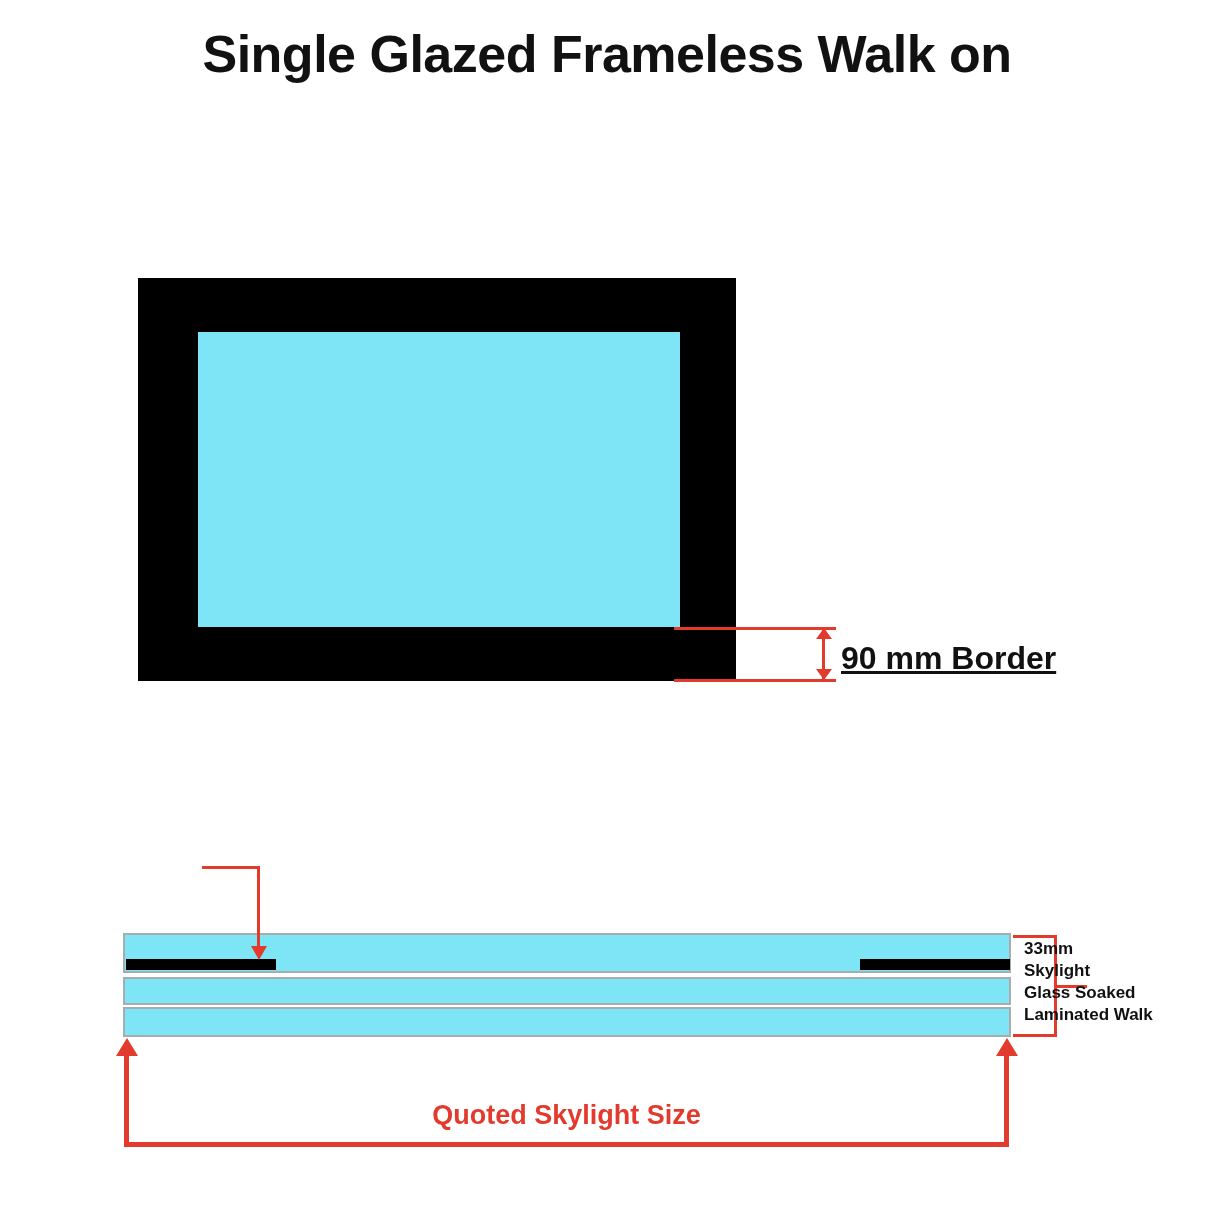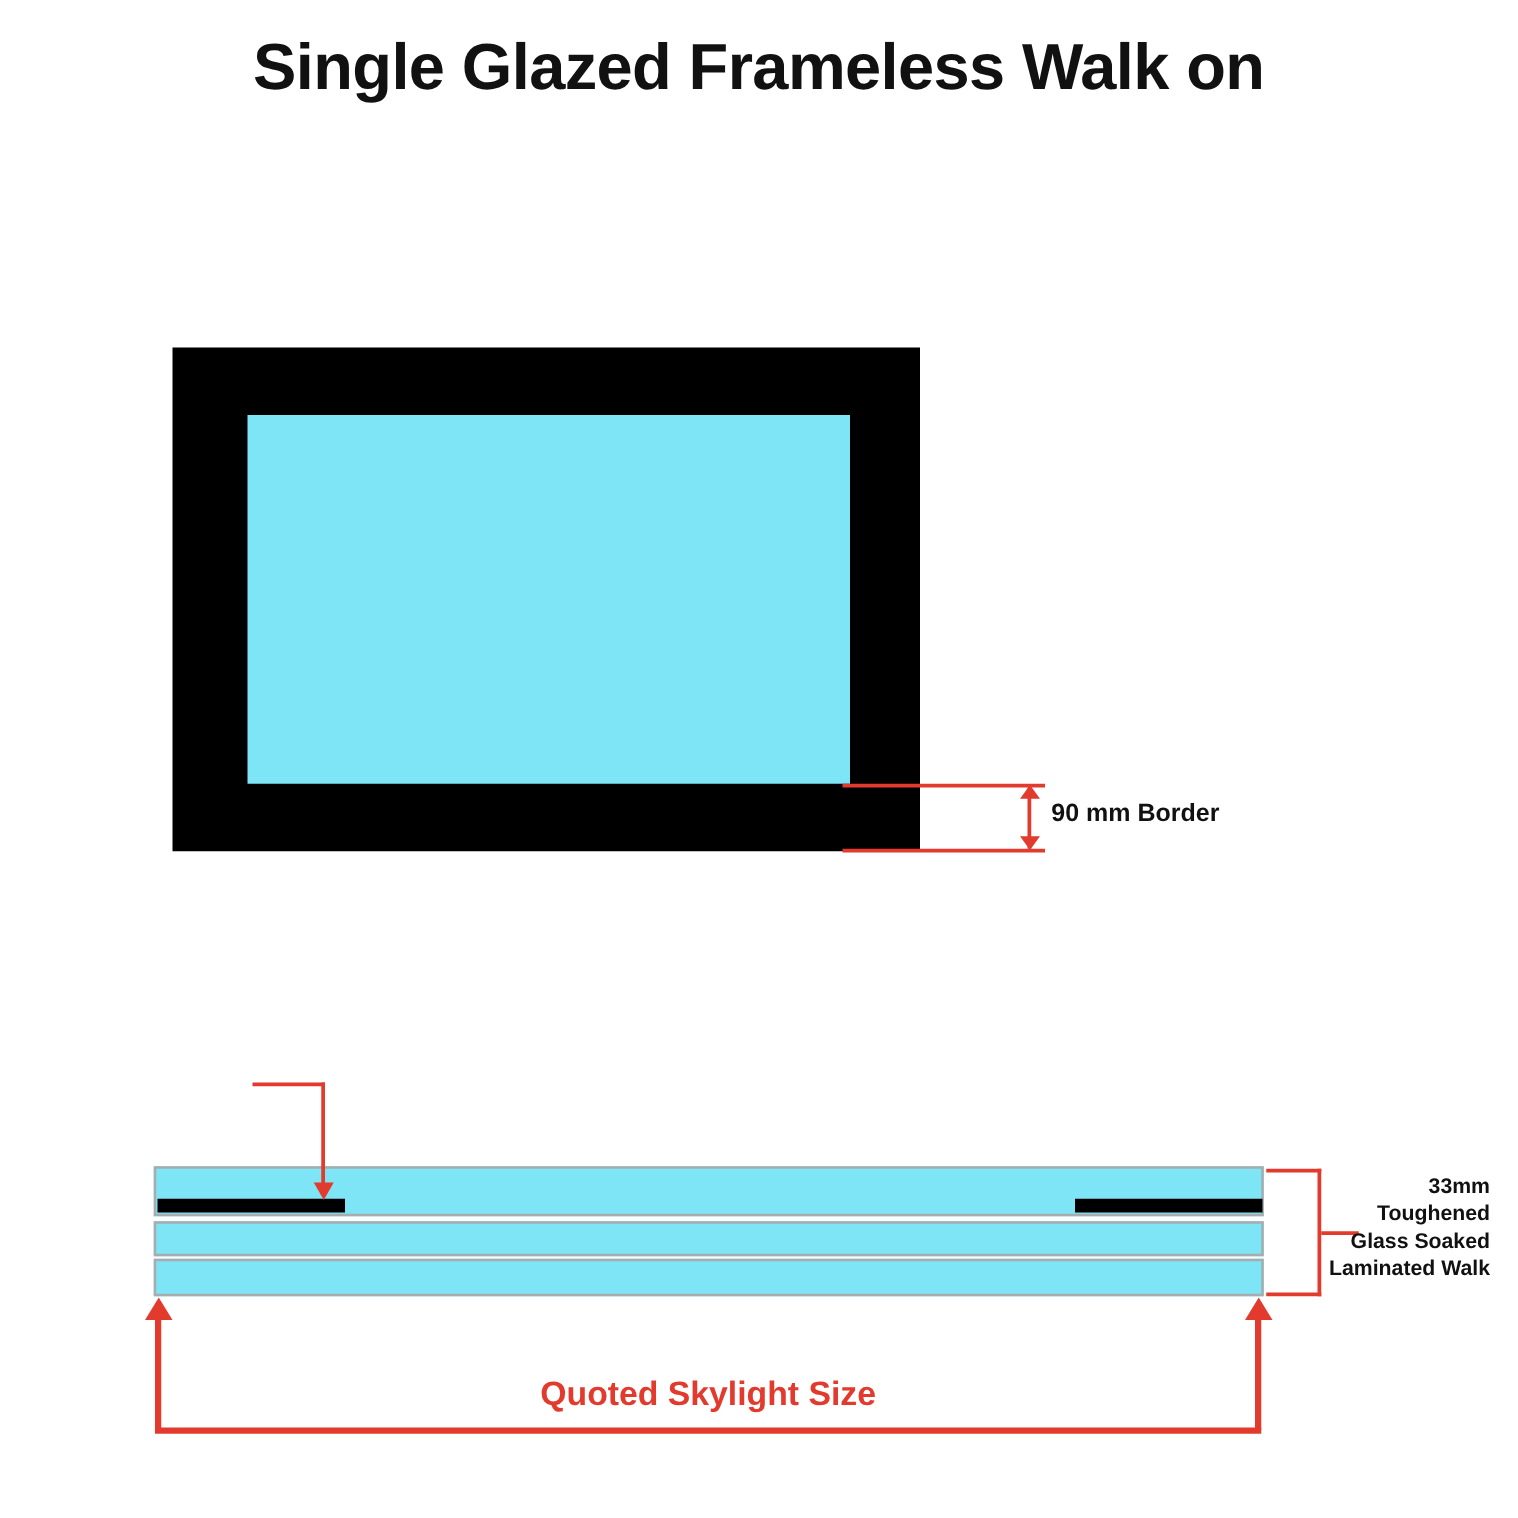--- a/index.html
+++ b/index.html
@@ -83,24 +83,25 @@
     left: 816px;
     top: 669px;
     border-left: 8px solid transparent;
     border-right: 8px solid transparent;
     border-top: 11px solid #e23b2e;
   }
   #border-label {
     position: absolute;
     left: 841px;
     top: 640px;
-    font-size: 20px;
+    font-size: 32px;
     font-weight: bold;
     color: #111111;
     white-space: nowrap;
+    text-decoration: underline;
   }
 
   
   .pane {
     position: absolute;
     background: #7de5f5;
     border: 2px solid #a7adae;
     box-sizing: border-box;
   }
   #pane-top    { left: 123px; top: 933px;  width: 888px; height: 40px; }
@@ -169,21 +170,21 @@
     top: 985px;
     width: 30px;
     height: 3px;
     background: #e23b2e;
   }
   #glass-label {
     position: absolute;
     left: 1024px;
     top: 938px;
     width: 168px;
-    text-align: right;
+    text-align: left;
     font-size: 17px;
     font-weight: bold;
     color: #111111;
     line-height: 1.30;
   }
 
   
   #quoted-left-line {
     position: absolute;
     left: 124px;
@@ -262,21 +263,21 @@
   <div id="print-band-right" class="print-band"></div>
 
   <div id="sp-leader-h"></div>
   <div id="sp-leader-v"></div>
   <div id="sp-arrow" class="arrow-head"></div>
 
   <div id="glass-bracket"></div>
   <div id="glass-bracket-tick"></div>
   <div id="glass-label">
     <div>33mm</div>
-    <div>Toughened</div>
+    <div>Skylight</div>
     <div>Glass Soaked</div>
     <div>Laminated Walk</div>
   </div>
 
   <div id="quoted-left-line"></div>
   <div id="quoted-right-line"></div>
   <div id="quoted-bottom-line"></div>
   <div id="quoted-arrow-left" class="arrow-head"></div>
   <div id="quoted-arrow-right" class="arrow-head"></div>
   <div id="quoted-label">Quoted Skylight Size</div>

